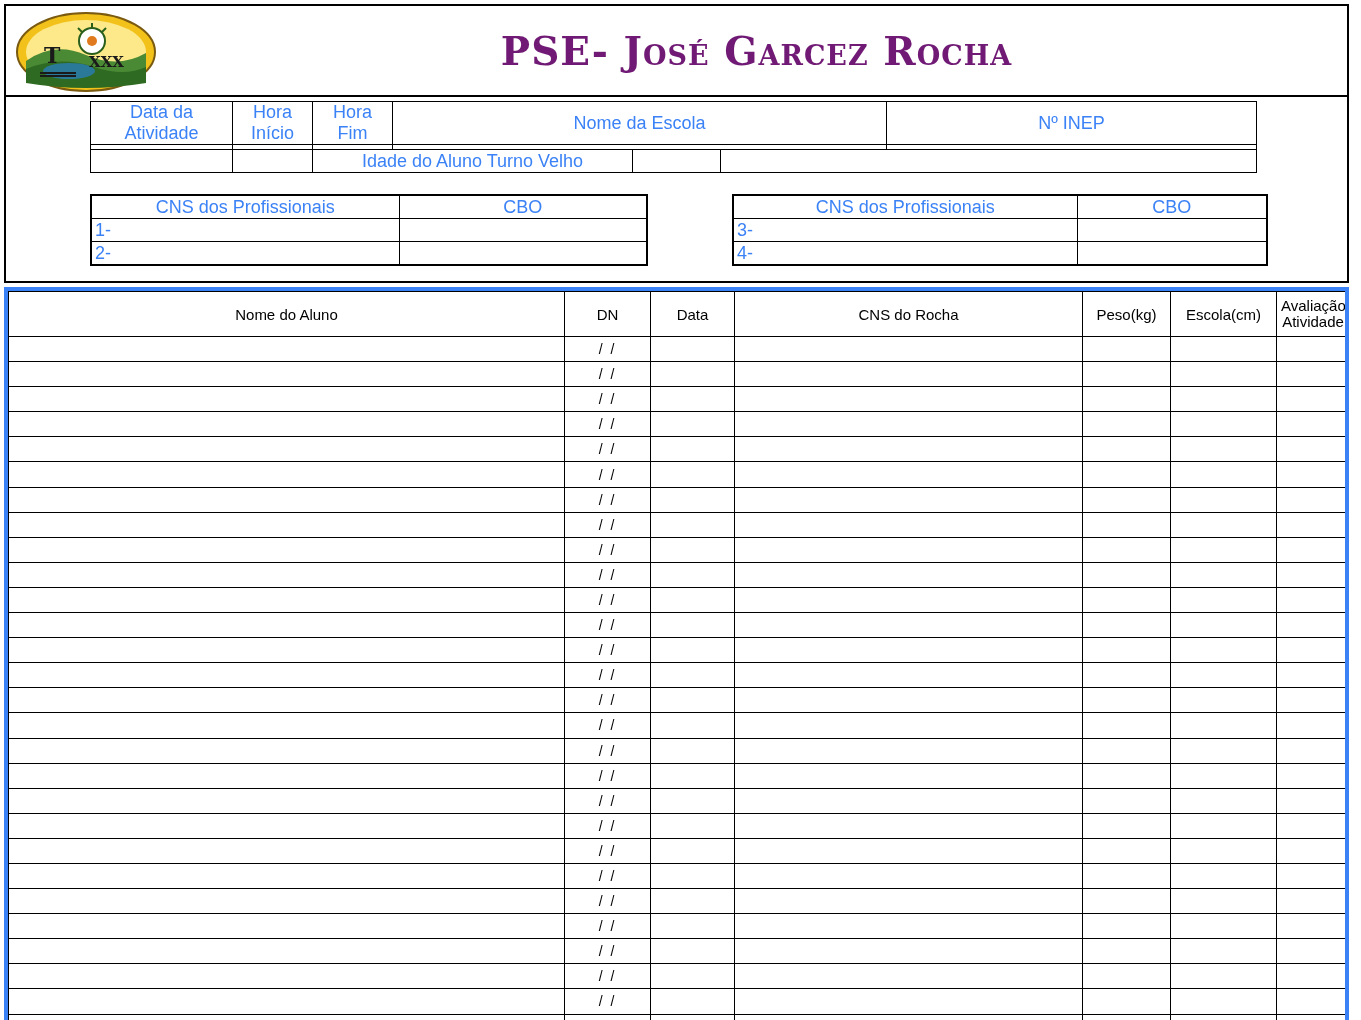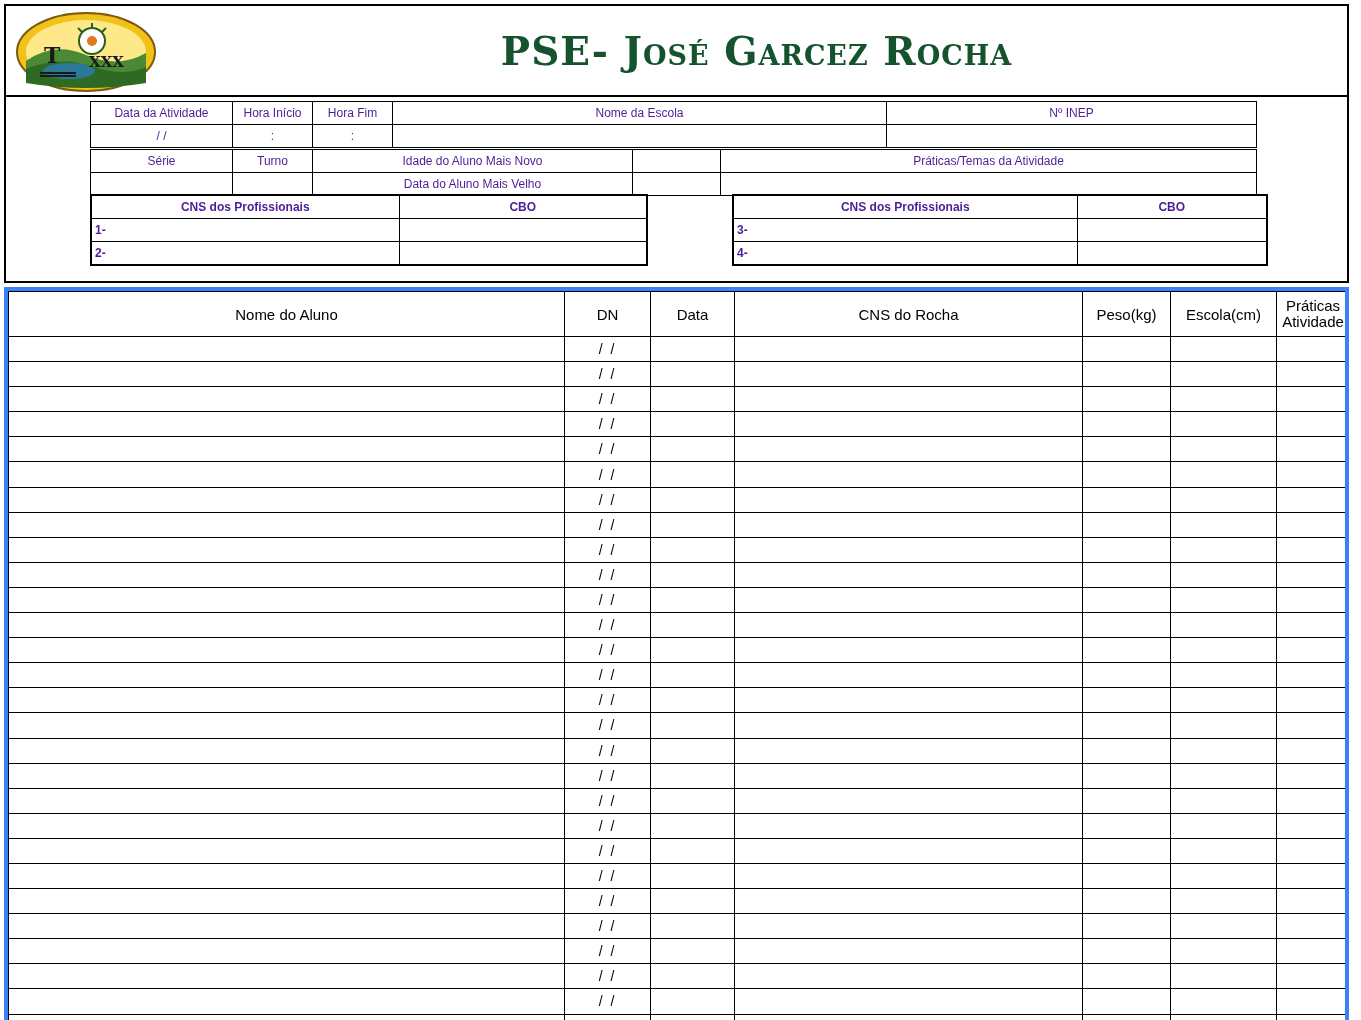--- a/index.html
+++ b/index.html
@@ -47,60 +47,60 @@
     right: 0;
     height: 89px;
     display: flex;
     align-items: center;
     justify-content: center;
     font-family: "DejaVu Serif", serif;
     font-size: 39px;
     font-weight: bold;
     letter-spacing: 1px;
     font-variant: small-caps;
-    color: #14532d;
+    color: #701a75;
     white-space: nowrap;
   }
 
   
   .formblock {
     position: absolute;
     left: 4px;
     top: 97px;
     width: 1345px;
     height: 186px;
     border: 2px solid #000;
     border-top: none;
     box-sizing: border-box;
     background: #fff;
   }
 
   table.grid {
     border-collapse: collapse;
     table-layout: fixed;
-    font-size: 12px;
-    color: #4c1d95;
+    font-size: 18px;
+    color: #3b82f6;
   }
   table.grid td {
     border: 1px solid #000;
     padding: 0 3px;
     height: 22px;
     vertical-align: middle;
     background: #fff;
   }
   .c { text-align: center; }
   .l { text-align: left; }
 
   
   .t-row1 { position: absolute; left: 84px; top: 4px; }
   .t-row2 { position: absolute; left: 84px; top: 52px; }
   .t-row3 { position: absolute; left: 84px; top: 97px; }
   .t-row3b { position: absolute; left: 726px; top: 97px; }
 
-  .thick { border: 2px solid #000 !important; font-weight: bold; }
+  .thick { border: 2px solid #000 !important; }
 
   
   .listwrap {
     position: absolute;
     left: 4px;
     top: 287px;
     width: 1345px;
     height: 836px;
     border: 4px solid #3b82f6;
     box-sizing: border-box;
@@ -193,31 +193,24 @@
 
     <table class="grid t-row2">
       <colgroup>
         <col style="width:142px">
           <col style="width:80px">
           <col style="width:320px">
         <col style="width:88px">
           <col style="width:536px">
       </colgroup>
       <tbody>
-          <tr>
-        <td class="c">Série</td>
-        <td class="c">Turno</td>
-        <td class="c">Idade do Aluno Mais Novo</td>
-        <td class="c"></td>
-        <td class="c">Práticas/Temas da Atividade</td>
-      </tr>
       <tr>
         <td class="c"></td>
         <td class="c"></td>
-        <td class="c">Data do Aluno Mais Velho</td>
+        <td class="c">Idade do Aluno Turno Velho</td>
         <td class="c"></td>
         <td class="c"></td>
       </tr>
     </tbody>
       </table>
 
     <table class="grid t-row3 thick">
       <colgroup>
         <col style="width:308px">
           <col style="width:248px">
@@ -273,21 +266,21 @@
       </colgroup>
       <thead>
         <tr>
           <th>Nome do Aluno</th>
           <th>DN</th>
           <th>Data</th>
           <th>CNS do Rocha</th>
           <th>Peso(kg)</th>
           <th>Escola(cm)</th>
           <th class="small">
-            <span>Práticas</span><br>
+            <span>Avaliação</span><br>
             <span>Atividade</span>
           </th>
         </tr>
       </thead>
       <tbody>
           <tr>
             <td></td>
             <td class="dn">/    /</td>
             <td></td>
             <td></td>

